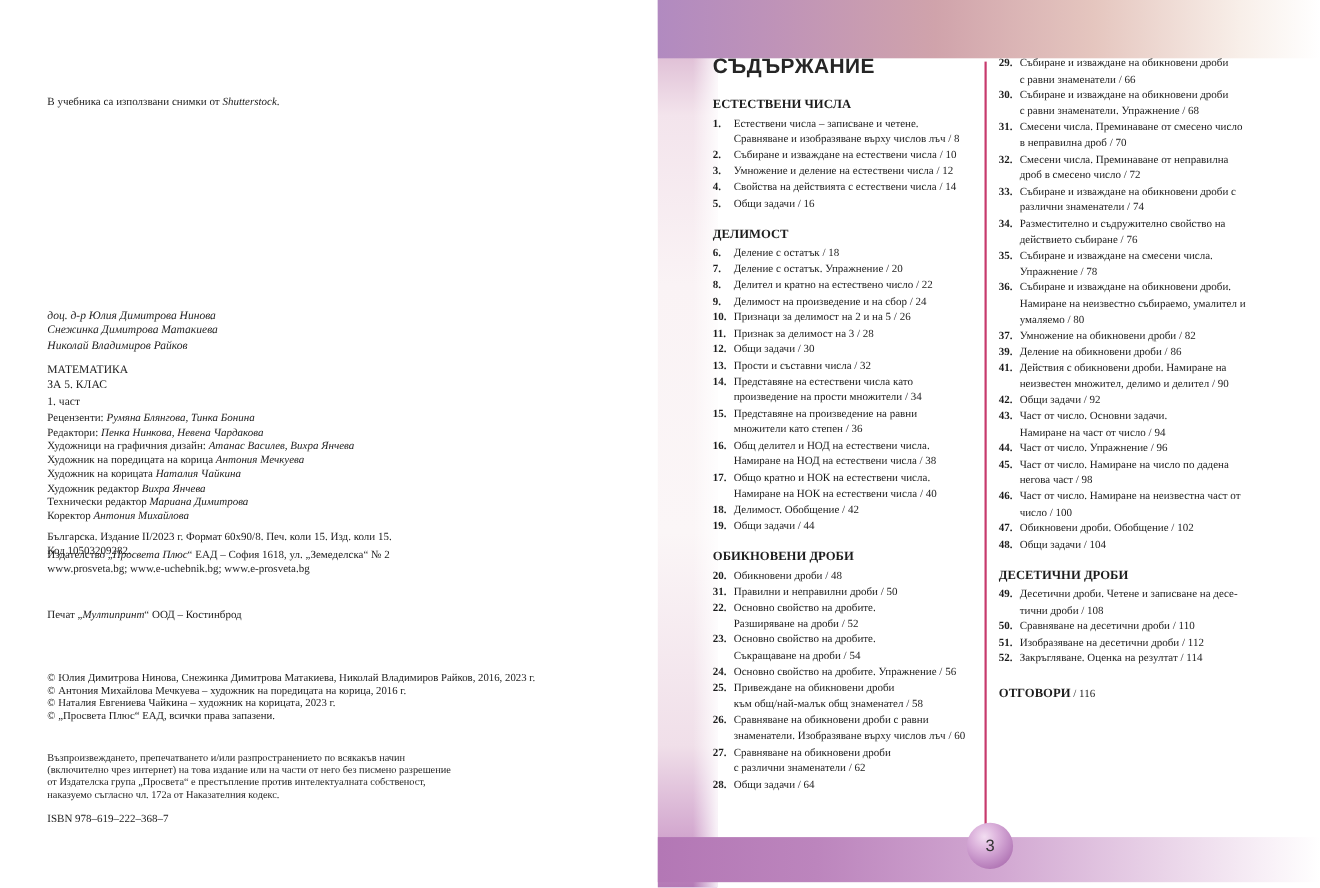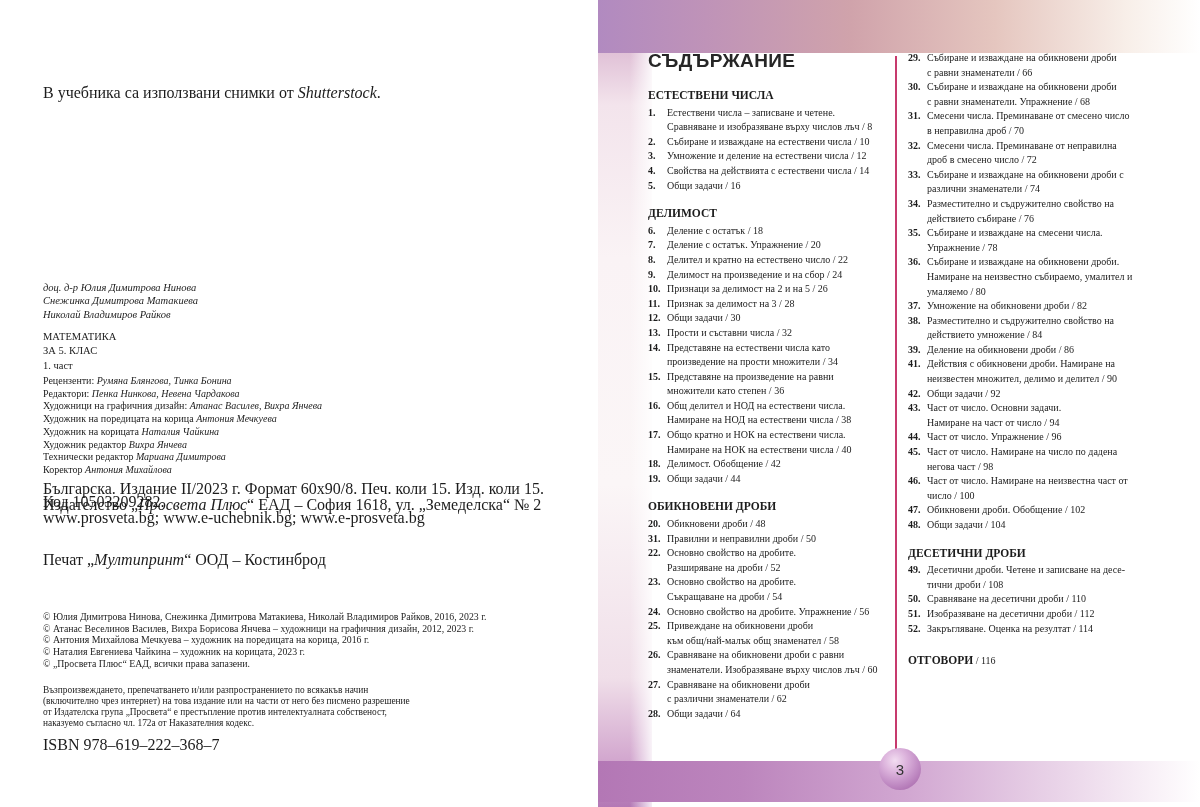--- a/index.html
+++ b/index.html
@@ -13,21 +13,21 @@
   .band-top{position:absolute;left:598px;top:0;width:602px;height:53px;
     background:linear-gradient(90deg,#b18ac0 0%,#bf93b8 18%,#d0a3ab 42%,#e5c6bf 66%,#f8efe9 88%,#ffffff 100%);}
   .band-bottom{position:absolute;left:598px;top:761px;width:602px;height:41px;
     background:linear-gradient(90deg,#b377b5 0%,#bc85bd 24%,#d2a8d2 52%,#e9d3e8 76%,#faf4f9 94%,#ffffff 100%);}
   .col-divider{position:absolute;left:895px;top:56px;width:2px;height:694px;background:#c73a6d;}
   .page-circle{position:absolute;left:879px;top:748px;width:42px;height:42px;border-radius:50%;
     background:radial-gradient(circle at 38% 30%,#f2ddf1 0%,#dcb3dc 30%,#c38fc6 58%,#aa6cae 86%,#9c59a1 100%);
     display:flex;align-items:center;justify-content:center;
     font-family:"Liberation Sans","DejaVu Sans",sans-serif;font-size:15px;color:#333;}
   
-  .blk{position:absolute;left:43px;font-size:16px;line-height:13px;}
+  .blk{position:absolute;left:43px;font-size:10px;line-height:13px;}
   .credit{top:86px;}
   .authors{top:281px;font-style:italic;font-size:10.5px;line-height:13.4px;}
   .title-block{top:330px;font-size:10.5px;line-height:14.3px;}
   .credits{top:375px;font-size:10px;line-height:12.7px;}
   .credits i{font-style:italic;}
   .edition{top:482px;}
   .publisher{top:498px;}
   .printline{top:553px;}
   .copyright{top:611px;font-size:9.8px;line-height:11.7px;}
   .legal{top:685px;font-size:9.4px;line-height:11px;}
@@ -92,21 +92,20 @@
     <div><span>Издателство „</span><i>Просвета Плюс</i><span>“ ЕАД – София 1618, ул. „Земеделска“ № 2</span></div>
     <div>www.prosveta.bg; www.e-uchebnik.bg; www.e-prosveta.bg</div>
   </div>
 
   <div class="blk printline">
     <span>Печат „</span><i>Мултипринт</i><span>“ ООД – Костинброд</span>
   </div>
 
   <div class="blk copyright">
       <div>© Юлия Димитрова Нинова, Снежинка Димитрова Матакиева, Николай Владимиров Райков, 2016, 2023 г.</div>
-      <div>© Атанас Веселинов Василев, Вихра Борисова Янчева – художници на графичния дизайн, 2012, 2023 г.</div>
       <div>© Антония Михайлова Мечкуева – художник на поредицата на корица, 2016 г.</div>
       <div>© Наталия Евгениева Чайкина – художник на корицата, 2023 г.</div>
       <div>© „Просвета Плюс“ ЕАД, всички права запазени.</div>
     </div>
   <div class="blk legal">
       <div>Възпроизвеждането, препечатването и/или разпространението по всякакъв начин</div>
       <div>(включително чрез интернет) на това издание или на части от него без писмено разрешение</div>
       <div>от Издателска група „Просвета“ е престъпление против интелектуалната собственост,</div>
       <div>наказуемо съгласно чл. 172а от Наказателния кодекс.</div>
     </div>
@@ -149,21 +148,20 @@
   <div class="toc-col toc-col2">
       <div class="toc-item"><span class="toc-num">29.</span>Събиране и изваждане на обикновени дроби<br>с равни знаменатели / 66</div>
       <div class="toc-item"><span class="toc-num">30.</span>Събиране и изваждане на обикновени дроби<br>с равни знаменатели. Упражнение / 68</div>
       <div class="toc-item"><span class="toc-num">31.</span>Смесени числа. Преминаване от смесено число<br>в неправилна дроб / 70</div>
       <div class="toc-item"><span class="toc-num">32.</span>Смесени числа. Преминаване от неправилна<br>дроб в смесено число / 72</div>
       <div class="toc-item"><span class="toc-num">33.</span>Събиране и изваждане на обикновени дроби с<br>различни знаменатели / 74</div>
       <div class="toc-item"><span class="toc-num">34.</span>Разместително и съдружително свойство на<br>действието събиране / 76</div>
       <div class="toc-item"><span class="toc-num">35.</span>Събиране и изваждане на смесени числа.<br>Упражнение / 78</div>
       <div class="toc-item"><span class="toc-num">36.</span>Събиране и изваждане на обикновени дроби.<br>Намиране на неизвестно събираемо, умалител и<br>умаляемо / 80</div>
       <div class="toc-item"><span class="toc-num">37.</span>Умножение на обикновени дроби / 82</div>
-      <div class="toc-item"><span class="toc-num">38.</span>Разместително и съдружително свойство на<br>действието умножение / 84</div>
       <div class="toc-item"><span class="toc-num">39.</span>Деление на обикновени дроби / 86</div>
       <div class="toc-item"><span class="toc-num">41.</span>Действия с обикновени дроби. Намиране на<br>неизвестен множител, делимо и делител / 90</div>
       <div class="toc-item"><span class="toc-num">42.</span>Общи задачи / 92</div>
       <div class="toc-item"><span class="toc-num">43.</span>Част от число. Основни задачи.<br>Намиране на част от число / 94</div>
       <div class="toc-item"><span class="toc-num">44.</span>Част от число. Упражнение / 96</div>
       <div class="toc-item"><span class="toc-num">45.</span>Част от число. Намиране на число по дадена<br>негова част / 98</div>
       <div class="toc-item"><span class="toc-num">46.</span>Част от число. Намиране на неизвестна част от<br>число / 100</div>
       <div class="toc-item"><span class="toc-num">47.</span>Обикновени дроби. Обобщение / 102</div>
       <div class="toc-item"><span class="toc-num">48.</span>Общи задачи / 104</div>
       <div class="toc-h">ДЕСЕТИЧНИ ДРОБИ</div>

